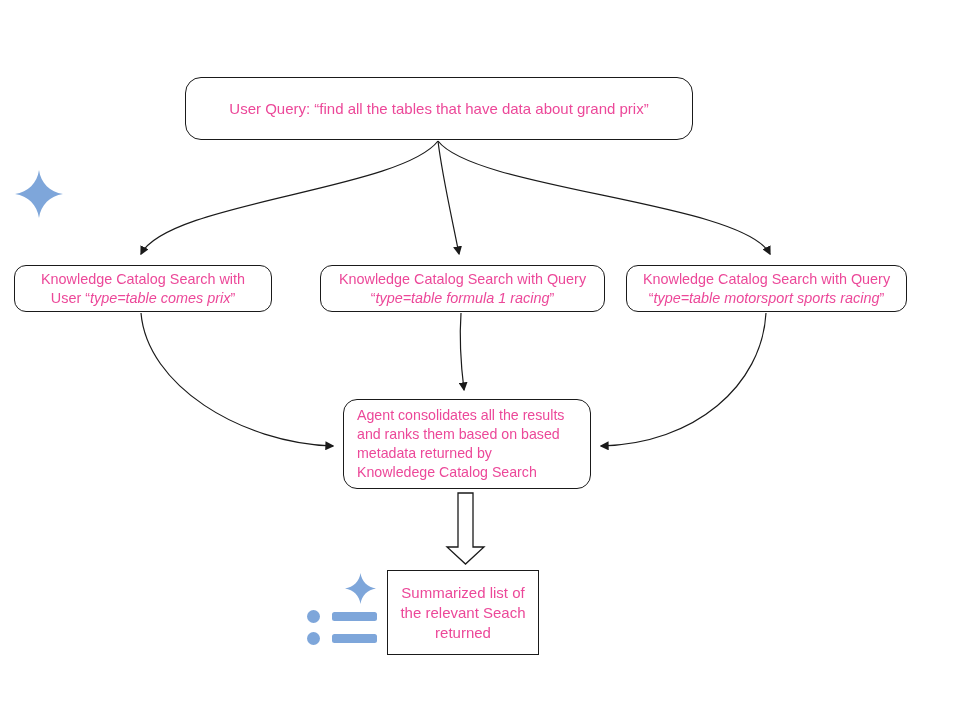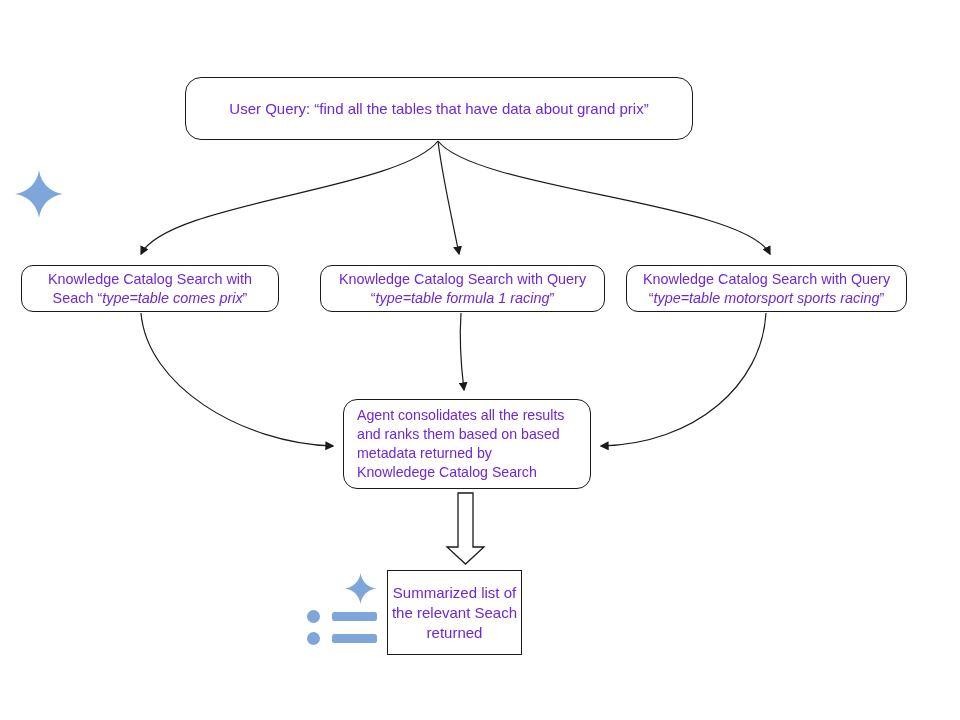--- a/index.html
+++ b/index.html
@@ -1,38 +1,38 @@
 <!DOCTYPE html>
 <html><head>
 <meta charset="utf-8">
 <style>
   html,body { margin:0; padding:0; background:#ffffff; }
   .canvas {
     position:relative; width:960px; height:720px; background:#ffffff;
-    font-family:"Liberation Sans", sans-serif; color:#6d28d9; overflow:hidden;
+    font-family:"Liberation Sans", sans-serif; color:#ec4899; overflow:hidden;
   }
   svg.connectors { position:absolute; left:0; top:0; width:960px; height:720px; z-index:1; }
   .box {
     position:absolute; z-index:2; background:#ffffff;
     border:1.4px solid #1a1a1a; box-sizing:border-box;
     display:flex; flex-direction:column; align-items:center; justify-content:center;
     text-align:center;
   }
   .box .ln { white-space:nowrap; }
   .user-query { left:185px; top:77px; width:508px; height:63px; border-radius:16px; font-size:15px; line-height:20px; }
   .search-box { top:265px; height:47px; border-radius:12px; font-size:14.4px; line-height:19px; }
-  .search-box.b1 { left:14px;  width:258px;margin-left:7px; }
+  .search-box.b1 { left:14px;  width:258px; }
   .search-box.b2 { left:320px; width:285px; }
   .search-box.b3 { left:626px; width:281px; }
   .consolidation {
     left:343px; top:399px; width:248px; height:90px; border-radius:14px;
     align-items:flex-start; text-align:right; padding-left:13px;
     font-size:14.2px; line-height:19.2px;
   }
-  .summary { left:387px; top:570px; width:135px; height:85px; border-radius:0; font-size:15px; line-height:20px; }
+  .summary { left:387px; top:570px; width:152px; height:85px; border-radius:0; font-size:15px; line-height:20px; }
   .annotation-text {
     position:absolute; left:66px; top:161px; z-index:2;
     font-size:15px; line-height:19px; text-align:left;
   }
   .annotation-text .ln { white-space:nowrap; }
   .sparkle-annotation { position:absolute; left:15px; top:170px; width:48px; height:48px; z-index:2; }
   .summarize-icon { position:absolute; left:300px; top:571px; width:80px; height:80px; z-index:2; }
   .summarize-icon .sparkle { position:absolute; left:45px; top:2px; width:31px; height:31px; }
   .summarize-icon .dot { position:absolute; width:13px; height:13px; border-radius:50%; }
   .summarize-icon .bar { position:absolute; width:45px; height:9px; border-radius:2.5px; }
@@ -67,21 +67,21 @@
   <div class="box user-query">
     <div class="ln">User Query: “find all the tables that have data about grand prix”</div>
   </div>
 
   <svg class="sparkle-annotation" viewBox="0 0 24 24">
     <path class="accent-fill" d="M12 0C12.9 6.5 17.5 11.1 24 12C17.5 12.9 12.9 17.5 12 24C11.1 17.5 6.5 12.9 0 12C6.5 11.1 11.1 6.5 12 0Z"></path>
   </svg>
 
   <div class="box search-box b1">
     <div class="ln">Knowledge Catalog Search with</div>
-    <div class="ln"><span>Seach “</span><i class="qry">type=table comes prix</i><span>”</span></div>
+    <div class="ln"><span>User “</span><i class="qry">type=table comes prix</i><span>”</span></div>
   </div>
   <div class="box search-box b2">
     <div class="ln">Knowledge Catalog Search with Query</div>
     <div class="ln"><span>“</span><i class="qry">type=table formula 1 racing</i><span>”</span></div>
   </div>
   <div class="box search-box b3">
     <div class="ln">Knowledge Catalog Search with Query</div>
     <div class="ln"><span>“</span><i class="qry">type=table motorsport sports racing</i><span>”</span></div>
   </div>
 

